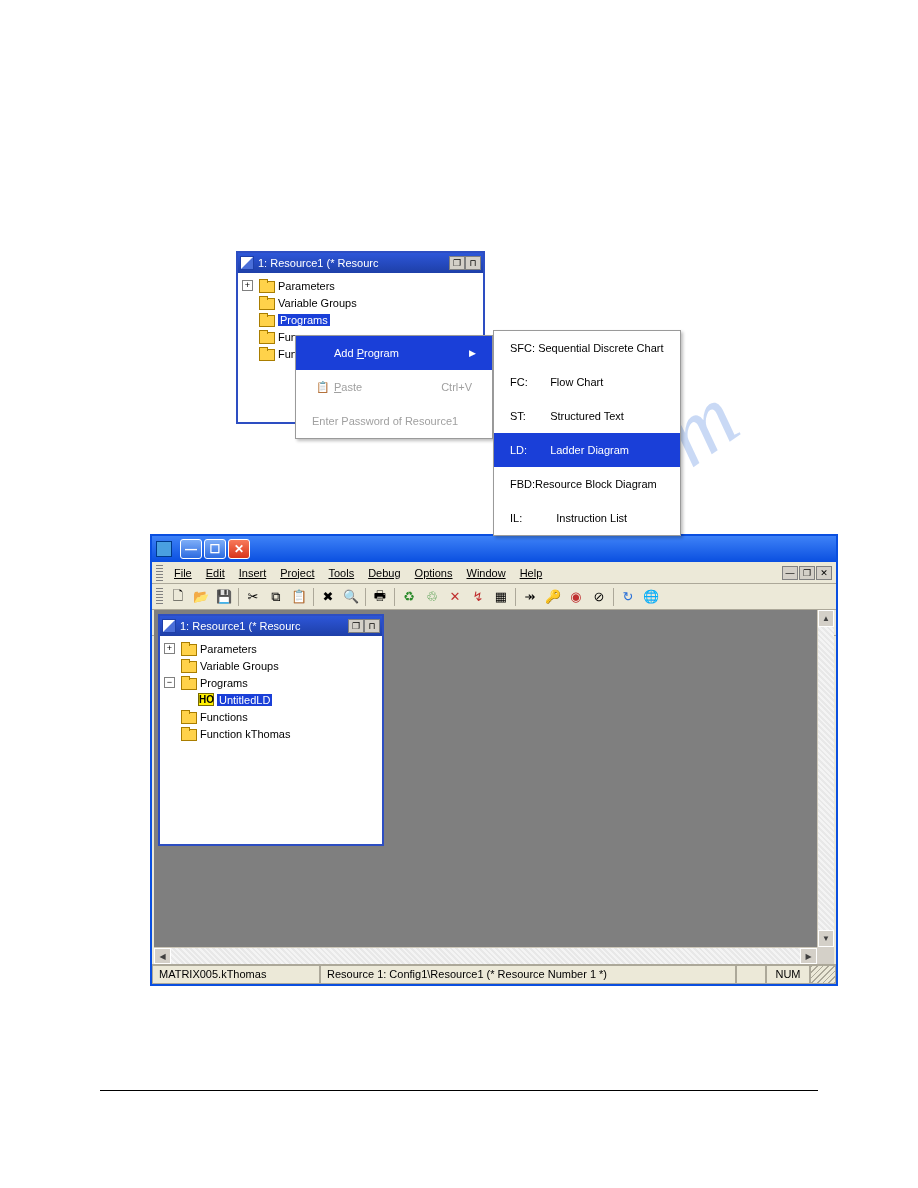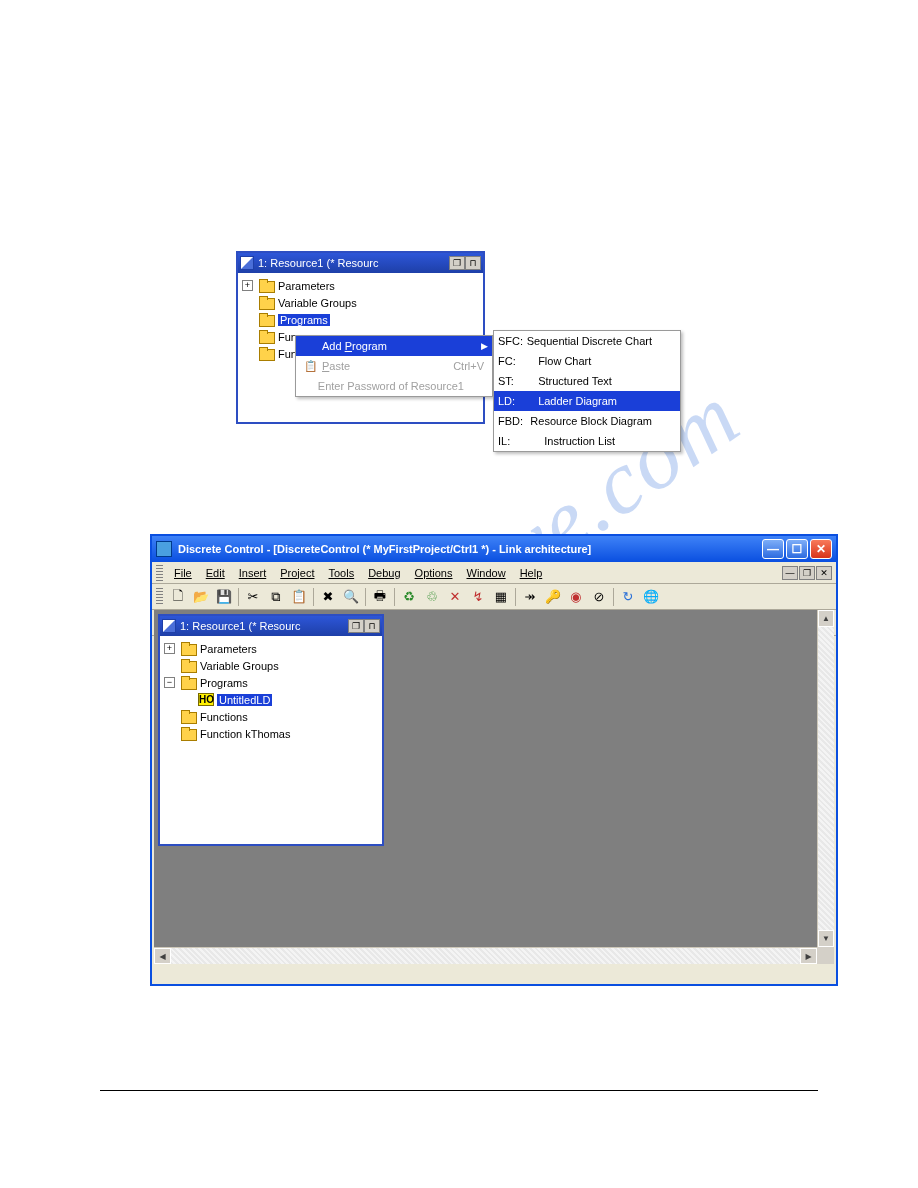--- a/index.html
+++ b/index.html
@@ -19,21 +19,21 @@
   .expander { width: 11px; height: 11px; border: 1px solid #808080; display: inline-flex; align-items: center; justify-content: center; margin-right: 6px; font-size: 9px; line-height: 1; color: #000; background: #fff; }
   .spacer { display: inline-block; }
   .folder-icon { width: 16px; height: 13px; display: inline-block; margin-right: 3px; position: relative; }
   .folder-icon::before { content:""; position:absolute; left:0; top:2px; width:14px; height:10px; background:#ffd24a; border:1px solid #a97d00; }
   .folder-icon::after { content:""; position:absolute; left:0; top:0; width:7px; height:3px; background:#ffd24a; border:1px solid #a97d00; border-bottom:none; }
   .ld-icon { width:16px; height:13px; display:inline-block; margin-right:3px; background:#fff000; border:1px solid #7a6a00; position:relative; font-size:10px; color:#000; text-align:center; line-height:11px; font-weight:bold; }
   .tree-label { }
   .tree-label.sel { background: #1a3fd8; color: #fff; padding: 0 2px; }
 
   .ctx-menu { position: absolute; background: #fff; border: 1px solid #9a9a9a; box-shadow: 2px 2px 3px rgba(0,0,0,.25); z-index: 5; }
-  .ctx-row { display: flex; align-items: center; height: 20px; padding: 0 4px; white-space: nowrap; }
+  .ctx-row { display: flex; align-items: center; height: 34px; padding: 0 16px; white-space: nowrap; }
   .ctx-row .icon-col { width: 22px; display: flex; justify-content: center; color: #888; }
   .ctx-row .txt { flex: 1; padding-right: 24px; }
   .ctx-row .arrow { width: 10px; text-align: right; font-size: 9px; }
   .ctx-row .accel { color: #888; padding-right: 4px; }
   .ctx-row.dis .txt, .ctx-row.dis .accel { color: #a0a0a0; }
   .ctx-row.hl { background: #1a3fd8; color: #fff; }
   .ctx-row.hl .txt, .ctx-row.hl .arrow { color: #fff; }
   .ctx-row .u { text-decoration: underline; }
 
   #ctx1 { left: 295px; top: 335px; width: 198px; }
@@ -165,21 +165,20 @@
   </div>
   <div class="ctx-row">
     <span class="key">IL:</span>&nbsp;&nbsp;&nbsp;&nbsp;
     <span class="txt">Instruction List</span>
   </div>
 </div>
 
 <div class="main-win">
   <div class="main-titlebar">
     <div class="appicon"></div>
-    <div class="ttl">Discrete Control - [DiscreteControl (* MyFirstProject/Ctrl1 *) - Link architecture]</div>
     <div class="xp-btn">—</div>
     <div class="xp-btn">☐</div>
     <div class="xp-btn close">✕</div>
   </div>
 
   <div class="menubar">
     <div class="grip"></div>
     <div class="mitem">File</div>
     <div class="mitem">Edit</div>
     <div class="mitem">Insert</div>
@@ -288,15 +287,22 @@
       <div class="arrow-btn bot">▼</div>
     </div>
     <div class="scroll-h">
       <div class="arrow-btn">◀</div>
       <div class="track"></div>
       <div class="arrow-btn">▶</div>
     </div>
     <div class="corner"></div>
   </div>
 
+  <div class="statusbar">
+    <div class="cell s1">MATRIX005.kThomas</div>
+    <div class="cell s2">Resource 1: Config1\Resource1 (* Resource Number 1 *)</div>
+    <div class="cell s3"></div>
+    <div class="cell s4">NUM</div>
+    <div class="cell s5"></div>
+  </div>
 </div>
 
 <hr class="footer">
 
 </body></html>

